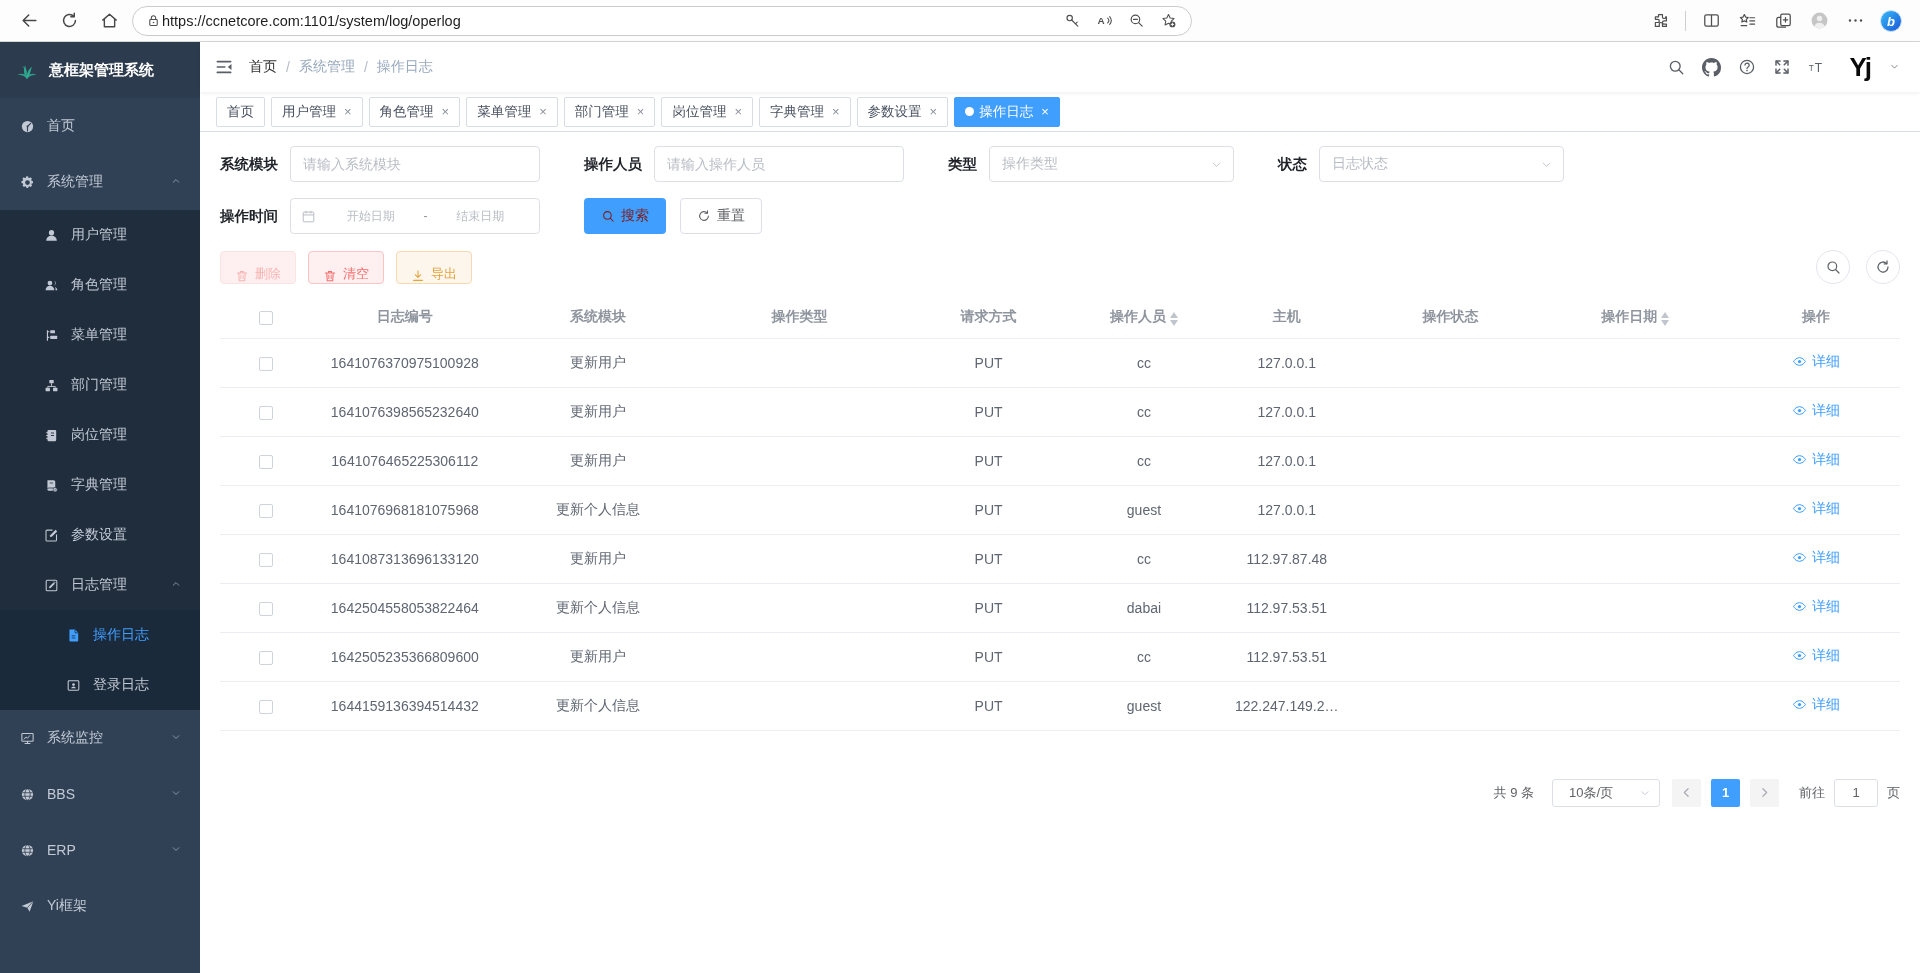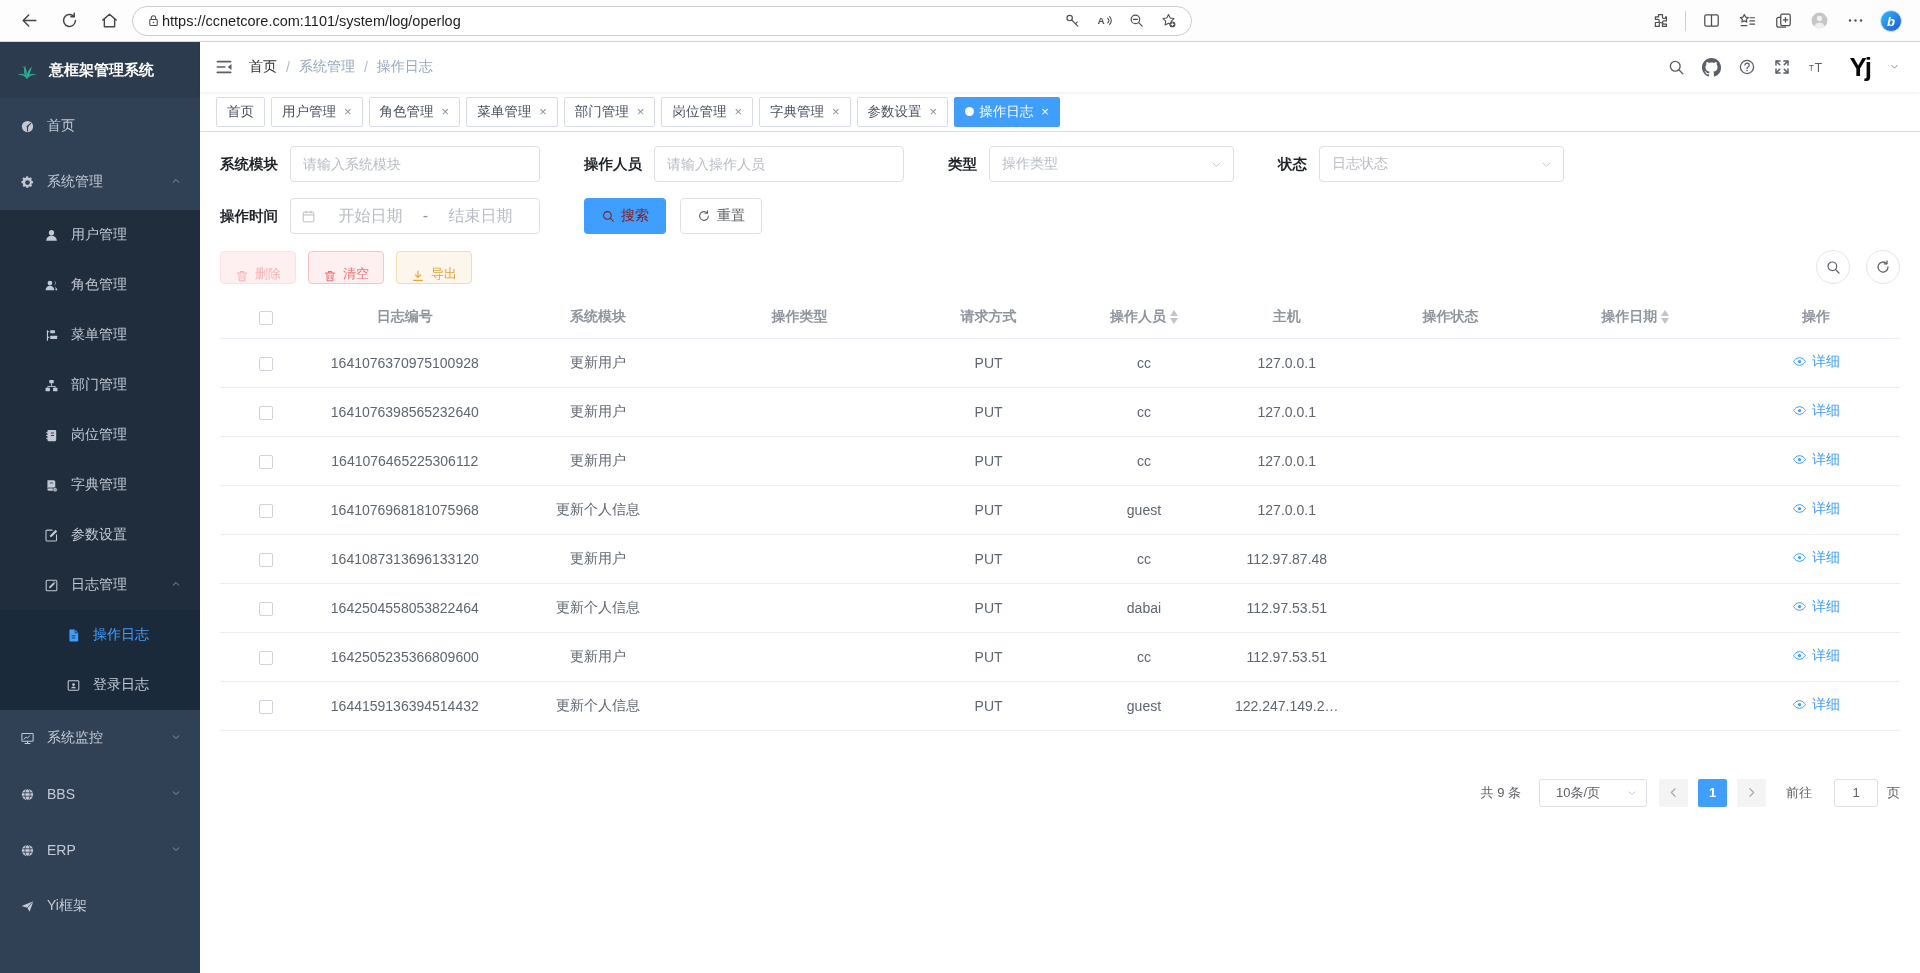--- a/index.html
+++ b/index.html
@@ -52,54 +52,54 @@
 
 
 .content{padding:14px 20px;flex:1;overflow:hidden}
 .filter-row{display:flex;align-items:center;margin-bottom:16px}
 .f-group{display:flex;align-items:center;margin-right:44px}
 .f-label{font-weight:700;font-size:14.5px;color:#1f2329;margin-right:12px;white-space:nowrap}
 .f-input{width:250px;height:36px;border:1px solid #dcdfe6;border-radius:4px;padding:0 12px;font-size:14px;color:#606266;outline:none;background:#fff}
 .f-input::placeholder{color:#b8bcc4}
 .f-select{width:245px;height:36px;border:1px solid #dcdfe6;border-radius:4px;padding:0 10px 0 12px;display:flex;align-items:center;justify-content:space-between;color:#b8bcc4;font-size:14px;cursor:pointer;background:#fff}
 .f-select .icon{color:#c0c4cc}
-.f-date{width:250px;height:36px;border:1px solid #dcdfe6;border-radius:4px;padding:0 10px;display:flex;align-items:center;color:#b8bcc4;font-size:16px;background:#fff}
+.f-date{width:250px;height:36px;border:1px solid #dcdfe6;border-radius:4px;padding:0 10px;display:flex;align-items:center;color:#b8bcc4;font-size:12px;background:#fff}
 .f-date .icon{color:#b8bcc4;margin-right:6px}
 .f-date .ph{flex:1;text-align:center}
 .f-date .sep{color:#8f9399;padding:0 4px}
 .btn{height:36px;border-radius:4px;border:1px solid transparent;display:inline-flex;align-items:center;gap:6px;padding:0 16px;font-size:14px;cursor:pointer;background:#fff}
 .btn-primary{background:#409eff;color:#7f1d1d}
 .btn-plain{border-color:#dcdfe6;color:#606266}
 .btn + .btn{margin-left:14px}
 
 .toolbar{display:flex;align-items:center;justify-content:space-between;margin:12px 0 12px}
 .toolbar-left{display:flex;gap:12px}
 .btn-sm{height:33px;border-radius:4px;display:inline-flex;align-items:flex-end;gap:6px;padding:0 14px;font-size:13px;cursor:pointer}
 .btn-danger-disabled{background:#fef0f0;border:1px solid #fde2e2;color:#f8b4b4;cursor:not-allowed}
 .btn-danger{background:#fef0f0;border:1px solid #fbc4c4;color:#f56c6c}
 .btn-warning{background:#fdf6ec;border:1px solid #f5dab1;color:#e6a23c}
 .circle-btn{width:34px;height:34px;border-radius:50%;border:1px solid #e3e6ec;background:#fff;color:#5f6368;display:inline-flex;align-items:center;justify-content:center;cursor:pointer;margin-left:12px}
 
 table{width:100%;border-collapse:collapse;font-size:14px;table-layout:fixed}
 thead th{height:42px;color:#8f959e;font-weight:700;border-bottom:1px solid #ebeef5;text-align:center;white-space:nowrap}
 tbody td{height:49px;color:#5f6672;border-bottom:1px solid #ebeef5;text-align:center;white-space:nowrap;overflow:hidden;text-overflow:ellipsis}
-.sort-wrap{display:inline-flex;align-items:center;gap:4px}
+.sort-wrap{display:inline-flex;align-items:flex-end;gap:4px}
 .caret-col{display:inline-flex;flex-direction:column;gap:2px}
 .tri-up{width:0;height:0;border-left:4.5px solid transparent;border-right:4.5px solid transparent;border-bottom:6px solid #c0c4cc}
 .tri-down{width:0;height:0;border-left:4.5px solid transparent;border-right:4.5px solid transparent;border-top:6px solid #c0c4cc}
 .checkbox{width:14px;height:14px;border:1px solid #cfd3dc;border-radius:2px;display:inline-block;background:#fff;cursor:pointer;vertical-align:middle}
 .detail-link{color:#409eff;display:inline-flex;align-items:center;gap:5px;cursor:pointer}
 
 .pagination{display:flex;align-items:center;justify-content:flex-end;margin-top:48px;font-size:13px;color:#606266}
 .pg-total{margin-right:18px}
 .page-size{width:108px;height:28px;border:1px solid #dcdfe6;border-radius:3px;display:flex;align-items:center;justify-content:space-between;padding:0 8px 0 16px;color:#606266;cursor:pointer;margin-right:12px}
 .page-size .icon{color:#c0c4cc}
 .pg-btn{width:29px;height:28px;background:#f4f4f5;border:none;border-radius:2px;color:#a8abb2;display:inline-flex;align-items:center;justify-content:center;cursor:pointer}
 .pg-num{width:29px;height:28px;background:#409eff;color:#fff;border:none;border-radius:2px;font-weight:700;margin:0 10px;cursor:pointer;font-size:13px}
-.pg-goto{margin-left:20px;margin-right:22px}
+.pg-goto{margin-left:20px;margin-right:9px}
 .goto-input{width:44px;height:28px;border:1px solid #dcdfe6;border-radius:3px;text-align:center;color:#606266;font-size:13px;margin-right:9px;outline:none}
 </style>
 </head>
 <body>
 
 <div class="browser-bar">
   <div class="b-left" id="browser-left">
       <span class="bicon">
         <span class="icon" style="--s:19px">
           <svg viewBox="0 0 24 24">

